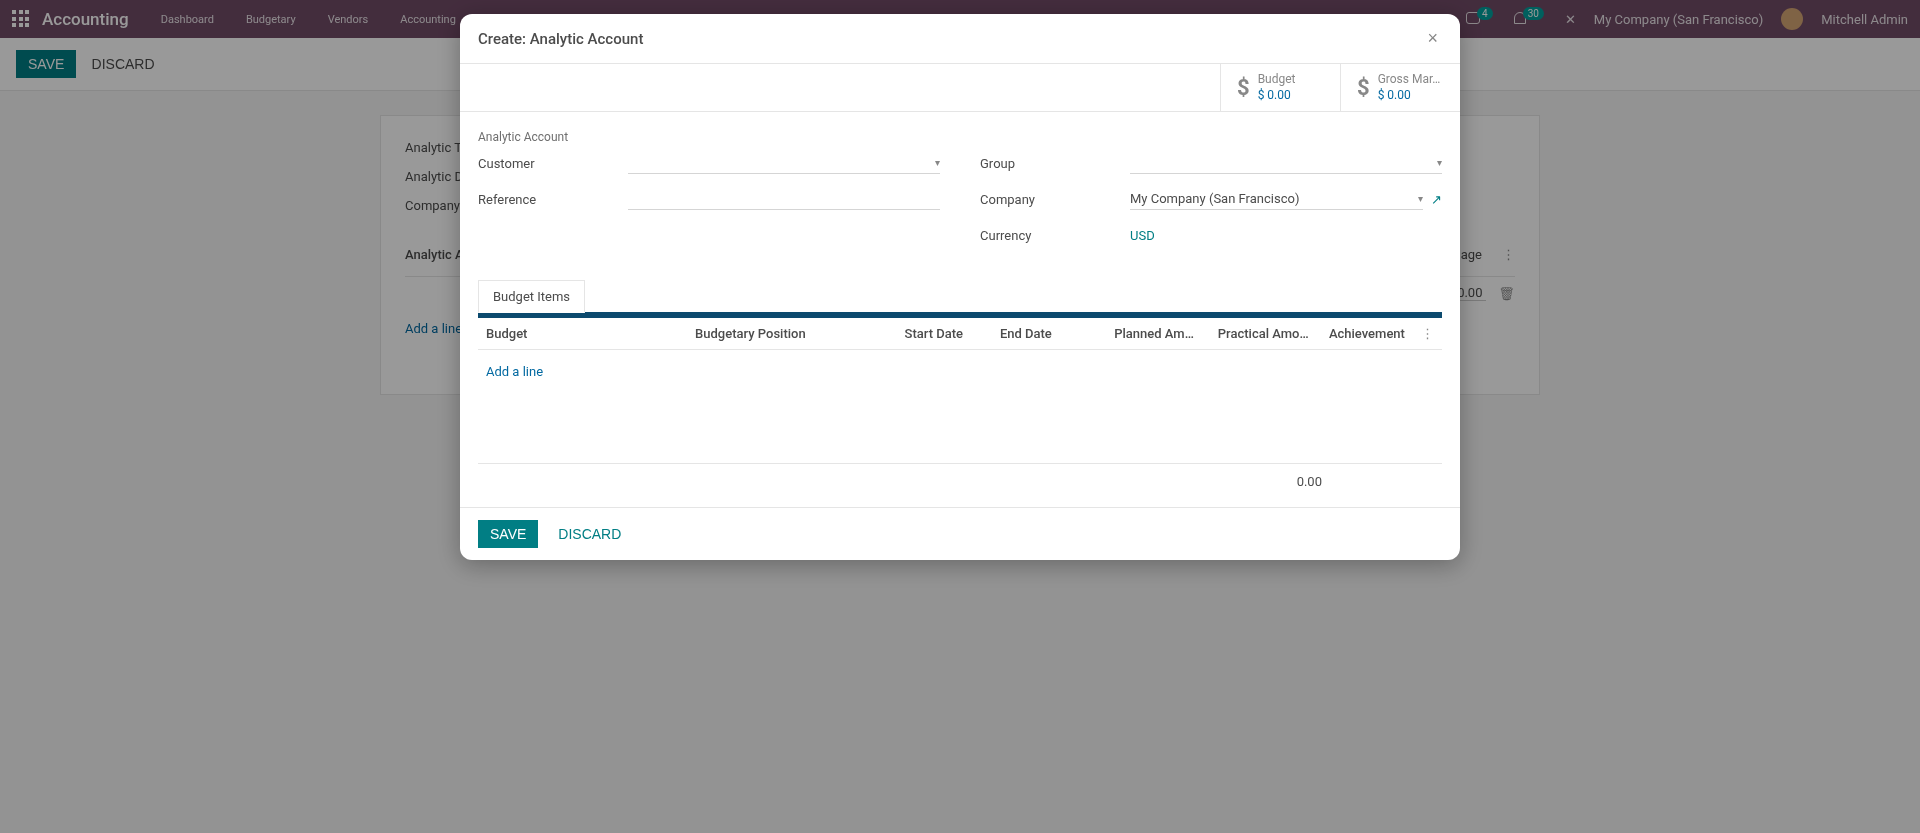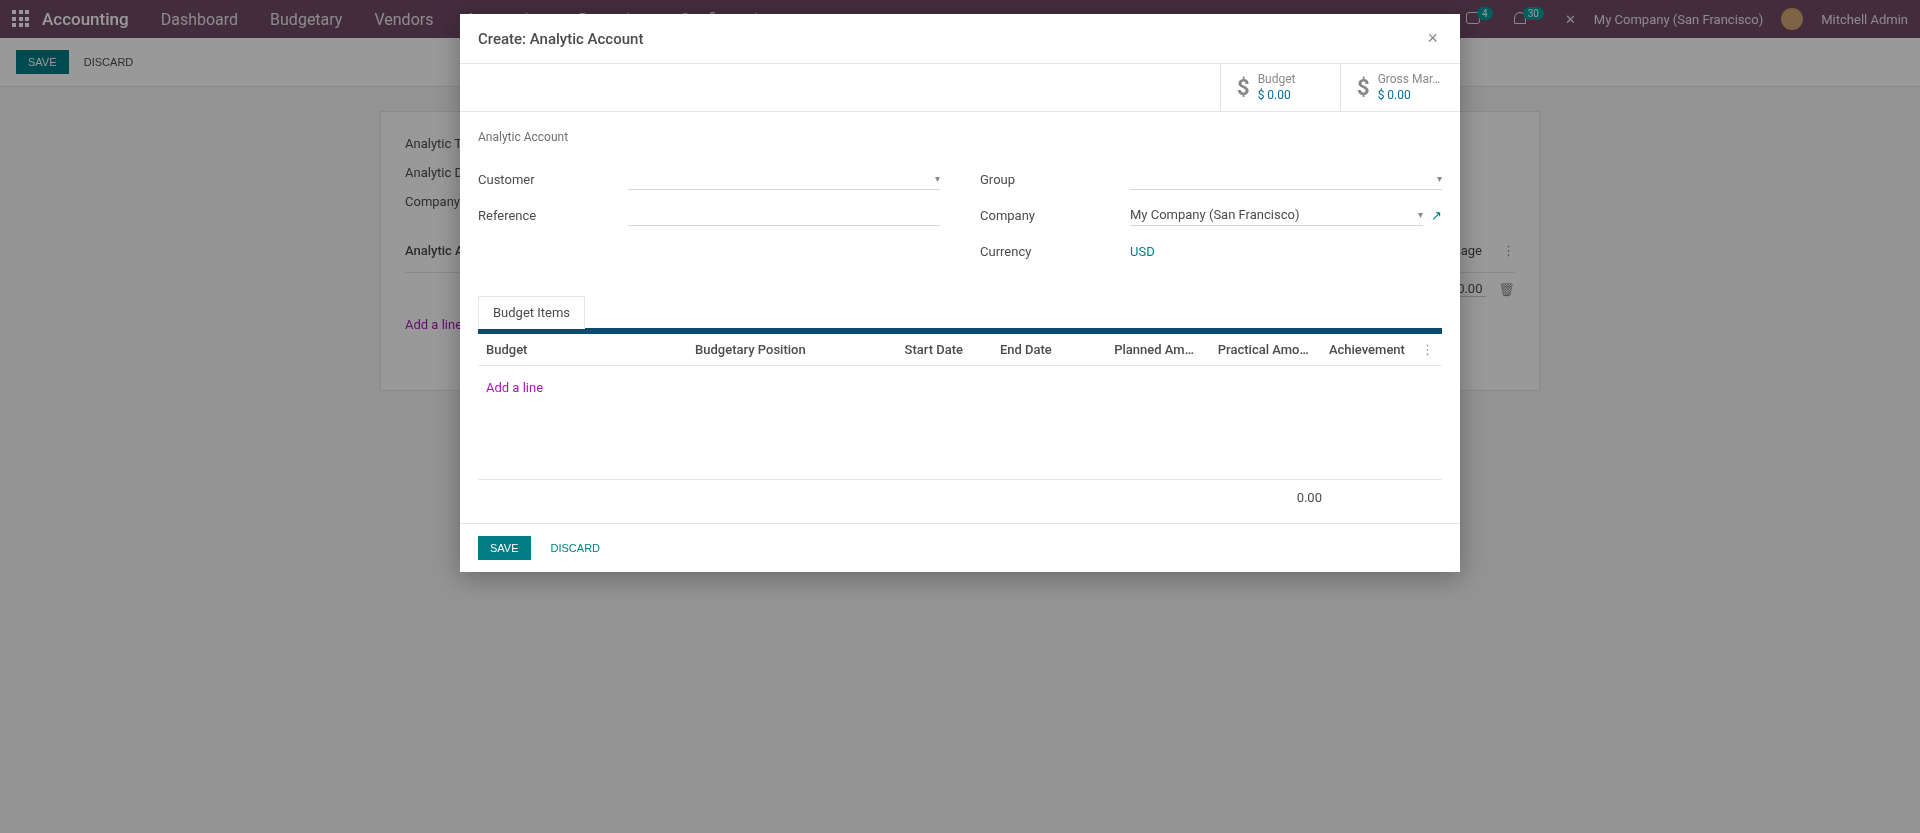--- a/index.html
+++ b/index.html
@@ -2,65 +2,65 @@
 <html><head>
 <meta charset="utf-8">
 <style>
 * { box-sizing: border-box; margin: 0; padding: 0; }
 body { font-family: -apple-system, BlinkMacSystemFont, "Segoe UI", Roboto, "Helvetica Neue", Arial, sans-serif; font-size: 13px; color: #4c4c4c; background: #f5f5f5; overflow: hidden; }
 .topbar { background: #714b67; height: 38px; display: flex; align-items: center; padding: 0 12px; color: #fff; }
 .topbar .apps-icon { width: 18px; height: 18px; display: grid; grid-template-columns: repeat(3,1fr); grid-template-rows: repeat(3,1fr); gap: 2px; margin-right: 12px; }
 .topbar .apps-icon span { background: #fff; width: 4px; height: 4px; }
 .topbar .brand { font-size: 17px; font-weight: 500; margin-right: 24px; }
 .topbar .nav { display: flex; gap: 24px; flex: 1; }
-.topbar .nav a { color: rgba(255,255,255,0.85); text-decoration: none; font-size: 16px; padding-left: 8px; }
+.topbar .nav a { color: rgba(255,255,255,0.85); text-decoration: none; font-size: 11px; padding-left: 8px; }
 .topbar .right { display: flex; align-items: center; gap: 18px; color: rgba(255,255,255,0.85); font-size: 13px; }
 .badge { background: #00a09d; color: #fff; font-size: 10px; padding: 1px 5px; border-radius: 8px; position: relative; top: -7px; left: -3px; }
 .avatar { width: 22px; height: 22px; border-radius: 50%; background: #d4a574; display: inline-block; }
 .subbar { background: #fff; padding: 12px 16px; border-bottom: 1px solid #e5e5e5; }
 .breadcrumb { font-size: 18px; margin-bottom: 12px; }
 .breadcrumb a { color: #017e84; text-decoration: none; }
 .breadcrumb .sep { color: #888; margin: 0 4px; }
-.btn { border: none; padding: 6px 12px; font-size: 11px; cursor: pointer; font-weight: 500; }
+.btn { border: none; padding: 6px 12px; font-size: 14px; cursor: pointer; font-weight: 500; }
 .btn-primary { background: #017e84; color: #fff; }
 .btn-secondary { background: transparent; color: #4c4c4c; }
 .btn-link { background: transparent; color: #017e84; }
 .content-area { padding: 24px 16px; display: flex; justify-content: center; }
 .card { background: #fff; border: 1px solid #e5e5e5; width: 1160px; padding: 24px; min-height: 280px; }
 .card .row { display: flex; margin-bottom: 14px; }
 .card .label { width: 160px; color: #4c4c4c; font-size: 13px; }
 .overlay { position: fixed; inset: 0; background: rgba(0,0,0,0.4); z-index: 100; }
-.modal { position: absolute; top: 14px; left: 50%; transform: translateX(-50%); width: 1000px; background: #fff; border-radius: 0; box-shadow: 0 5px 25px rgba(0,0,0,0.3); }
+.modal { position: absolute; top: 14px; left: 50%; transform: translateX(-50%); width: 1000px; background: #fff; border-radius: 12px; box-shadow: 0 5px 25px rgba(0,0,0,0.3); }
 .modal-header { display: flex; justify-content: space-between; align-items: center; padding: 14px 18px; border-bottom: 1px solid #e5e5e5; }
 .modal-title { font-size: 15px; font-weight: 500; color: #4c4c4c; }
 .modal-close { font-size: 18px; color: #888; cursor: pointer; background: none; border: none; padding: 0 4px; }
 .modal-stats { display: flex; justify-content: flex-end; border-bottom: 1px solid #e5e5e5; }
 .stat-box { display: flex; align-items: center; gap: 8px; padding: 8px 16px; border-left: 1px solid #e5e5e5; min-width: 120px; }
 .stat-icon { font-size: 22px; color: #888; font-weight: bold; }
 .stat-text { font-size: 12px; color: #888; line-height: 1.3; }
 .stat-text .val { color: #0369a1; }
 .modal-body { padding: 18px 18px 8px 18px; }
 .field-label { font-size: 12px; color: #6f6f6f; margin-bottom: 4px; }
 .big-input { border: none; border-bottom: 1px solid #017e84; font-size: 26px; padding: 4px 0; width: 390px; outline: none; color: #4c4c4c; }
-.form-grid { display: flex; gap: 40px; margin-top: 24px; }
+.form-grid { display: flex; gap: 40px; margin-top: 8px; }
 .form-col { flex: 1; }
 .form-row { display: flex; align-items: center; margin-bottom: 14px; }
 .form-row .flabel { width: 150px; font-size: 13px; color: #4c4c4c; }
 .form-row .fcontrol { flex: 1; border-bottom: 1px solid #d5d5d5; min-height: 22px; position: relative; display: flex; align-items: center; justify-content: space-between; font-size: 13px; }
 .form-row .fcontrol.readonly { border: none; color: #017e84; }
 .caret { color: #888; font-size: 10px; }
 .external-icon { color: #017e84; margin-left: 8px; cursor: pointer; }
 .tabs { display: flex; margin-top: 20px; border-bottom: 6px solid #0c4a6e; }
 .tab { padding: 8px 14px; border: 1px solid #e5e5e5; border-bottom: 1px solid #fff; margin-bottom: -1px; background: #fff; font-size: 13px; color: #4c4c4c; }
 .table-wrap { margin-top: 0; }
 table { width: 100%; border-collapse: collapse; font-size: 13px; }
 th { text-align: left; padding: 8px; color: #4c4c4c; font-weight: 500; border-bottom: 1px solid #e5e5e5; }
 th.num { text-align: right; }
 td { padding: 8px; }
-.add-line { color: #a21caf; cursor: pointer; display: inline-block; padding: 6px 0; }
+.add-line { color: #0369a1; cursor: pointer; display: inline-block; padding: 6px 0; }
 .totals-row { border-top: 1px solid #e5e5e5; text-align: right; padding: 10px 120px 10px 8px; margin-top: 70px; font-size: 13px; }
 .modal-footer { border-top: 1px solid #e5e5e5; padding: 12px 18px; display: flex; gap: 8px; }
 .kebab { color: #888; cursor: pointer; }
 .icon-speech { display: inline-block; width: 14px; height: 12px; border: 1.5px solid rgba(255,255,255,0.85); border-radius: 3px; position: relative; }
 .icon-user { display: inline-block; width: 12px; height: 12px; border: 1.5px solid rgba(255,255,255,0.85); border-radius: 50% 50% 0 0; }
 </style>
 </head>
 <body>
 
 <div class="topbar">

